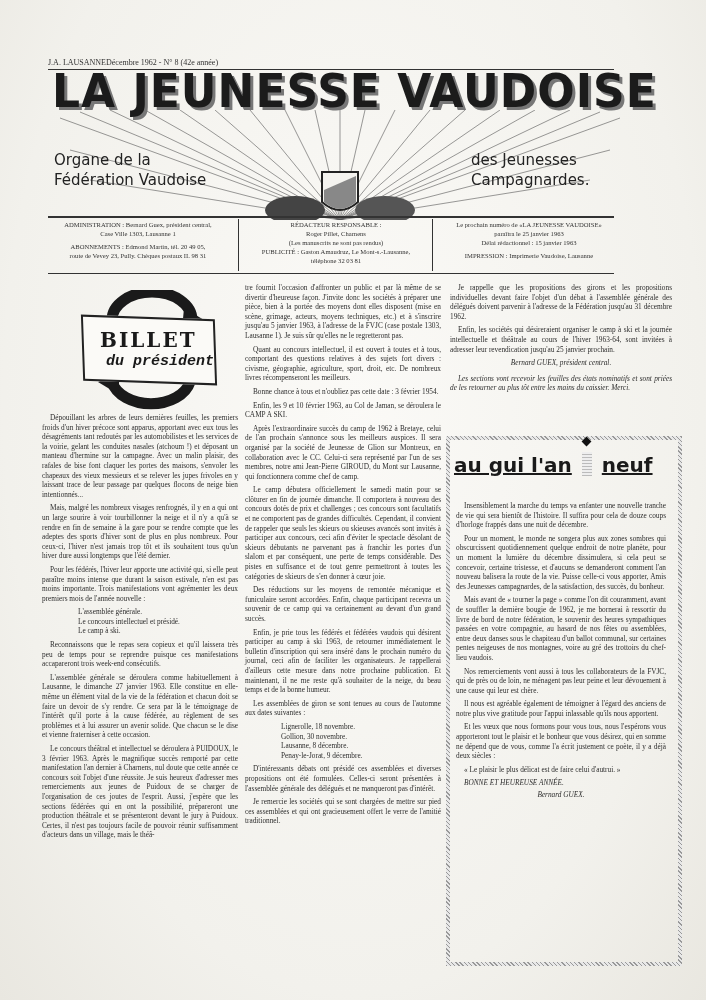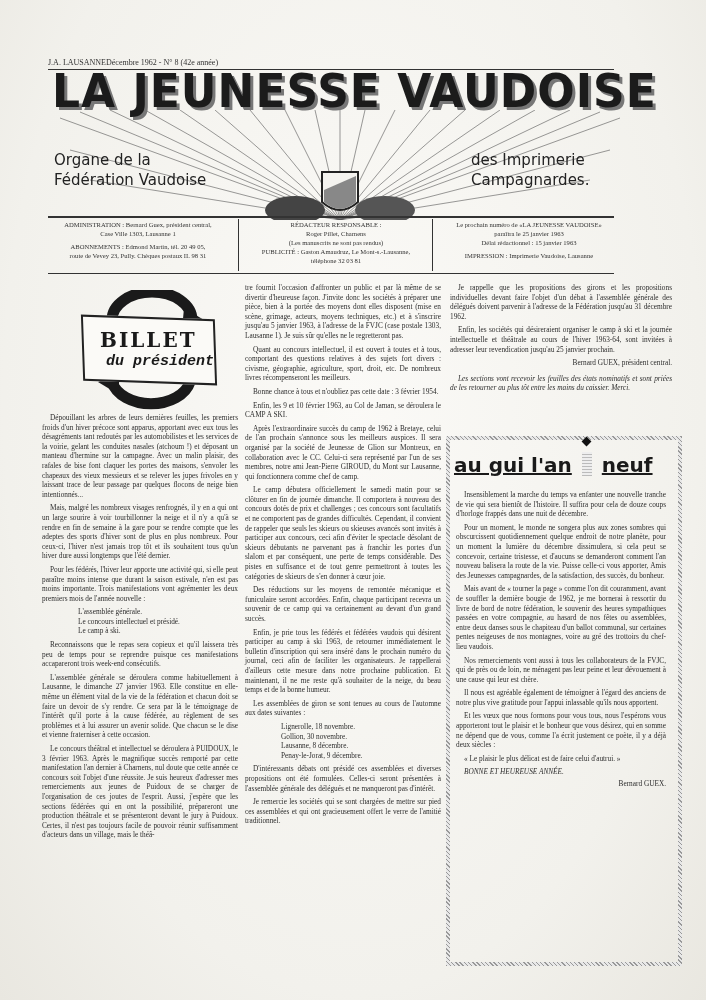--- a/index.html
+++ b/index.html
@@ -15,21 +15,21 @@
   .sub-left { position:absolute; left:54px; top:150px; font-family:"DejaVu Sans", sans-serif; font-size:15px; line-height:20px; color:#222; }
   .sub-right { position:absolute; left:471px; top:150px; font-family:"DejaVu Sans", sans-serif; font-size:15px; line-height:20px; color:#222; }
   .rays { position:absolute; left:60px; top:110px; width:560px; height:110px; }
   .info { position:absolute; top:220px; height:52px; font-size:6.6px; line-height:9px; text-align:center; color:#333; }
   .info .gap { height:4px; }
   .vsep { position:absolute; width:1px; background:#333; }
   .col { position:absolute; font-size:7.3px; line-height:9.6px; text-align:justify; color:#2d2d2d; }
   .col p { margin:0 0 4px 0; text-indent:8px; }
   .col .list { margin:0 0 4px 0; padding-left:36px; }
   .col .list div { margin:0; }
-  .col .sig { text-align:right; margin:2px 0 6px 0; }
+  .col .sig { text-align:center; margin:2px 0 6px 0;font-style:italic; }
   .col .note { font-style:italic; text-indent:8px; margin:0; }
   .billet { position:absolute; left:72px; top:290px; width:155px; height:120px; }
   .billet-card { position:absolute; left:10px; top:27px; width:130px; height:62px; background:#fbfaf7; border:2px solid #222;
                  transform: skewY(4deg) rotate(-2deg); }
   .billet-title { position:absolute; left:28px; top:38px; font-family:"DejaVu Serif", serif; font-weight:bold; font-size:20px; letter-spacing:2px; color:#1a1a1a; }
   .billet-sub { position:absolute; left:34px; top:63px; font-family:Liberation Mono, monospace; font-weight:bold; font-style:italic; font-size:15px; color:#1a1a1a; }
   .newyear-box { position:absolute; left:446px; top:436px; width:228px; height:522px;
                  border:4px solid transparent; border-image: repeating-linear-gradient(45deg,#999 0 1px,#e8e8e8 1px 3px) 4; }
   .ny-title { position:absolute; left:454px; top:452px; font-family:"DejaVu Sans", sans-serif; font-weight:bold; font-size:20px; color:#1a1a1a; white-space:nowrap;text-decoration:underline; }
   .ny-title .pillar { display:inline-block; width:10px; height:24px; vertical-align:-4px; margin:0 10px;
@@ -81,21 +81,21 @@
     </g>
   </svg>
 
   <div class="masthead-title">LA JEUNESSE VAUDOISE</div>
 
   <div class="sub-left">
     <div>Organe de la</div>
     <div>Fédération Vaudoise</div>
   </div>
   <div class="sub-right">
-    <div>des Imprimerie</div>
+    <div>des Jeunesses</div>
     <div>Campagnardes.</div>
   </div>
 
   <div class="rule" style="left:48px;top:216px;width:566px;height:1.5px;"></div>
 
   <div class="info" style="left:40px;width:196px;">
     <div>ADMINISTRATION : Bernard Guex, président central,</div>
     <div>Case Ville 1303, Lausanne 1</div>
     <div class="gap"></div>
     <div>ABONNEMENTS : Edmond Martin, tél. 20 49 05,</div>
@@ -169,21 +169,21 @@
     <p>Je rappelle que les propositions des girons et les propositions individuelles devant faire l'objet d'un débat à l'assemblée générale des délégués doivent parvenir à l'adresse de la Fédération jusqu'au 31 décembre 1962.</p>
     <p>Enfin, les sociétés qui désireraient organiser le camp à ski et la journée intellectuelle et théâtrale au cours de l'hiver 1963-64, sont invitées à adresser leur revendication jusqu'au 25 janvier prochain.</p>
     <div class="sig">Bernard GUEX, président central.</div>
     <p class="note">Les sections vont recevoir les feuilles des états nominatifs et sont priées de les retourner au plus tôt entre les mains du caissier. Merci.</p>
   </div>
 
   <div class="newyear-box"></div>
   <div class="ny-title">
     <span>au gui l'an</span><span class="pillar"><span class="diamond"></span></span><span>neuf</span>
   </div>
-  <div class="col" style="left:456px;top:490px;width:210px;">
+  <div class="col" style="left:456px;top:501px;width:210px;">
     <p>Insensiblement la marche du temps va enfanter une nouvelle tranche de vie qui sera bientôt de l'histoire. Il suffira pour cela de douze coups d'horloge frappés dans une nuit de décembre.</p>
     <p>Pour un moment, le monde ne songera plus aux zones sombres qui obscurcissent quotidiennement quelque endroit de notre planète, pour un moment la lumière du décembre dissimulera, si cela peut se concevoir, certaine tristesse, et d'aucuns se demanderont comment l'an nouveau balisera la route de la vie. Puisse celle-ci vous apporter, Amis des Jeunesses campagnardes, de la satisfaction, des succès, du bonheur.</p>
     <p>Mais avant de « tourner la page » comme l'on dit couramment, avant de souffler la dernière bougie de 1962, je me bornerai à ressortir du livre de bord de notre fédération, le souvenir des heures sympathiques passées en votre compagnie, au hasard de nos fêtes ou assemblées, entre deux danses sous le chapiteau d'un ballot communal, sur certaines pentes neigeuses de nos montagnes, voire au gré des trottoirs du chef-lieu vaudois.</p>
     <p>Nos remerciements vont aussi à tous les collaborateurs de la FVJC, qui de près ou de loin, ne ménagent pas leur peine et leur dévouement à une cause qui leur est chère.</p>
     <p>Il nous est agréable également de témoigner à l'égard des anciens de notre plus vive gratitude pour l'appui inlassable qu'ils nous apportent.</p>
     <p>Et les vœux que nous formons pour vous tous, nous l'espérons vous apporteront tout le plaisir et le bonheur que vous désirez, qui en somme ne dépend que de vous, comme l'a écrit justement ce poète, il y a déjà deux siècles :</p>
     <p>« Le plaisir le plus délicat est de faire celui d'autrui. »</p>
     <p class="note">BONNE ET HEUREUSE ANNÉE.</p>
     <div class="sig">Bernard GUEX.</div>
   </div>

